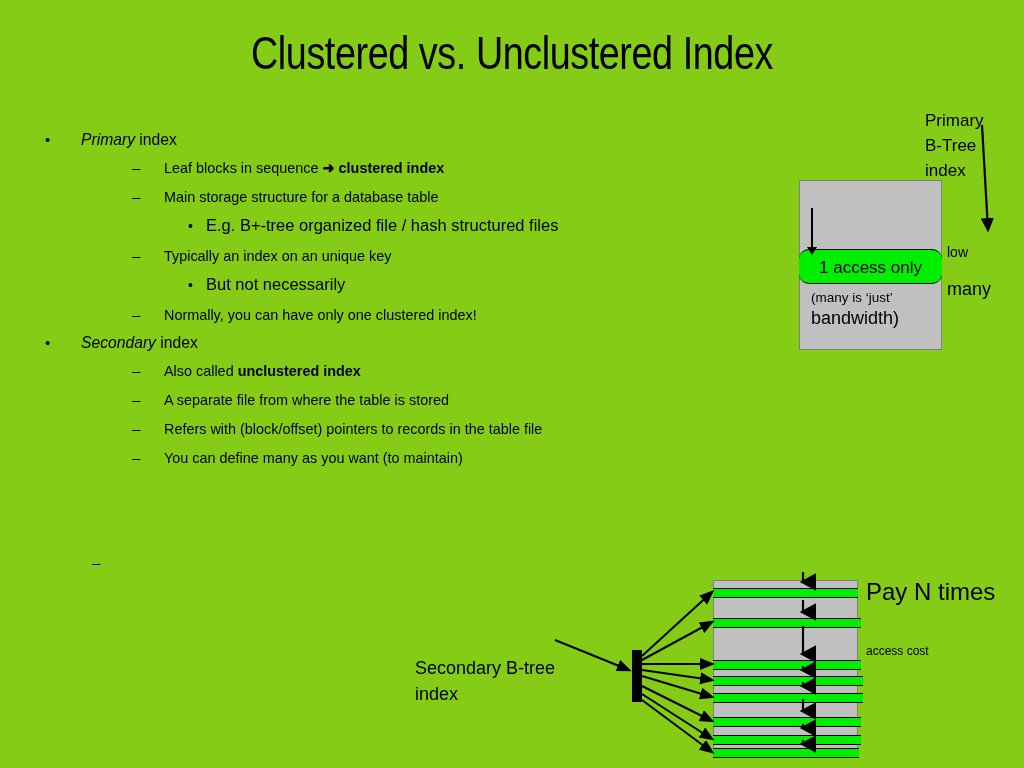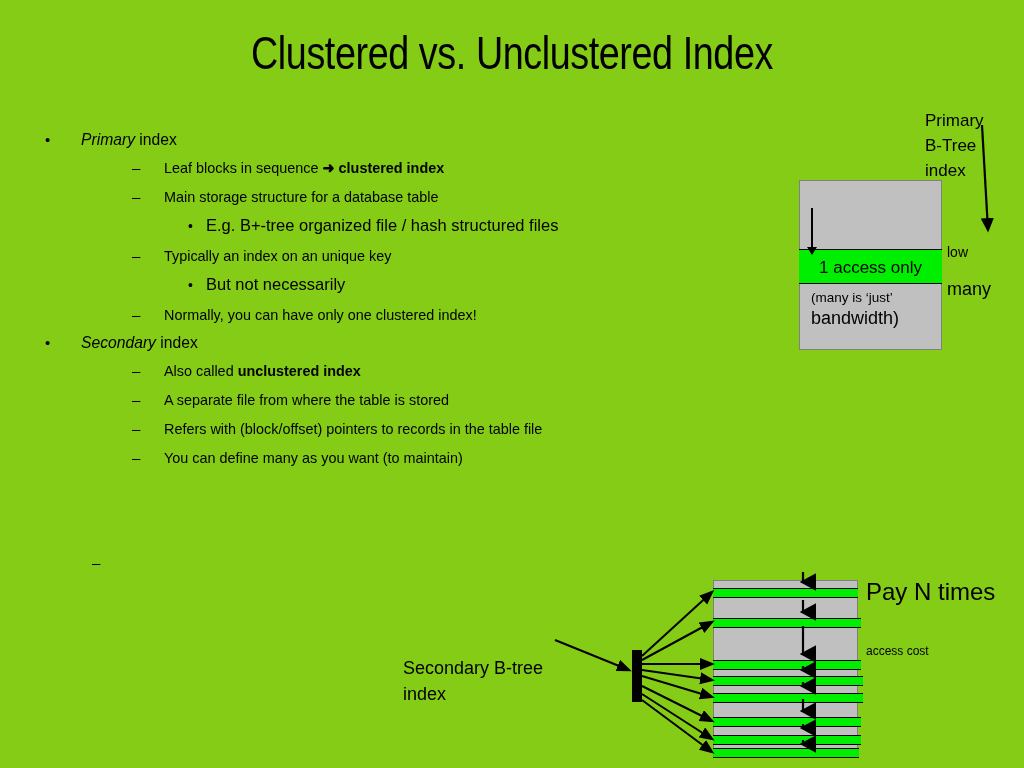--- a/index.html
+++ b/index.html
@@ -117,21 +117,21 @@
   }
   .lbl {
     position: absolute;
     white-space: nowrap;
     color: #000000;
     font-family: "Liberation Sans", sans-serif;
   }
 
   
   #primary-box { left: 799px; top: 180px; width: 143px; height: 170px; }
-  #primary-green { left: 799px; top: 249px; width: 143px; height: 35px; }
+  #primary-green { left: 799px; top: 249px; width: 143px; height: 35px; border-radius: 10px; }
   #primary-green-label {
     position: absolute;
     left: 0; top: 0; width: 143px; height: 35px;
     line-height: 35px;
     text-align: center;
     font-size: 17px;
     color: #000000;
   }
   #primary-inner-arrow { left: 811px; top: 208px; height: 40px; }
   #lbl-rest {
@@ -172,21 +172,21 @@
     width: 300px; height: 200px;
     overflow: visible;
   }
   #sec-vflow {
     position: absolute;
     left: 700px; top: 560px;
     width: 200px; height: 205px;
     overflow: visible;
   }
   #lbl-secondary {
-    left: 403px; top: 655px;
+    left: 415px; top: 655px;
     font-size: 18px; line-height: 26px;
     white-space: pre-line;
   }
   #lbl-payn   { left: 866px; top: 580px; font-size: 24px; line-height: 24px; }
   #lbl-access { left: 866px; top: 639px; font-size: 12px; line-height: 24px; }
 </style>
 </head>
 <body>
 
 <div id="slide">

